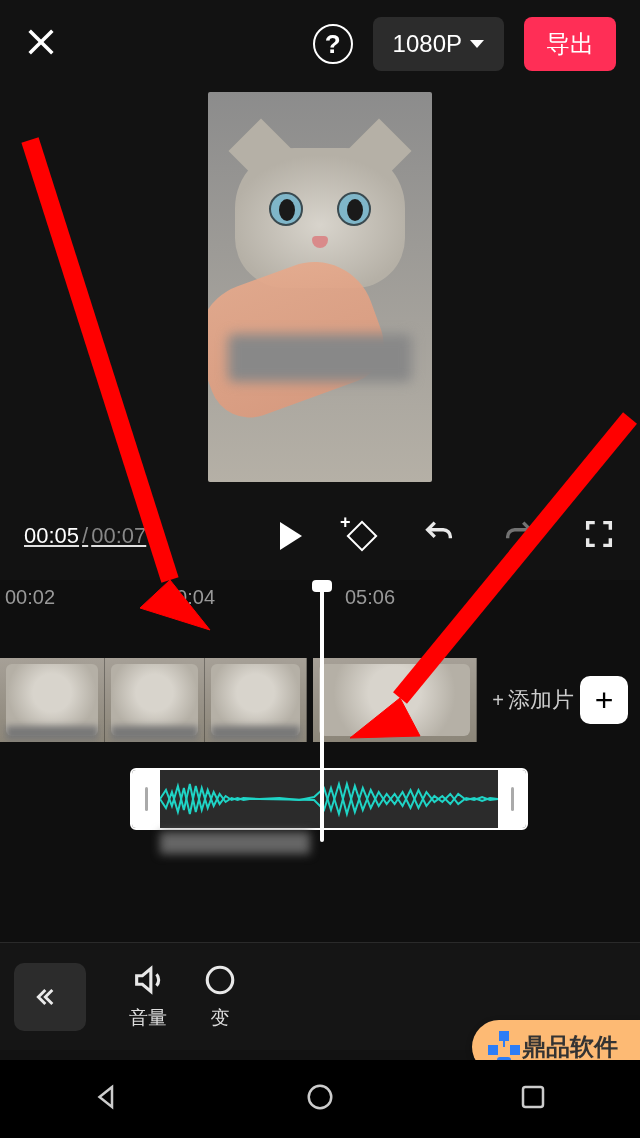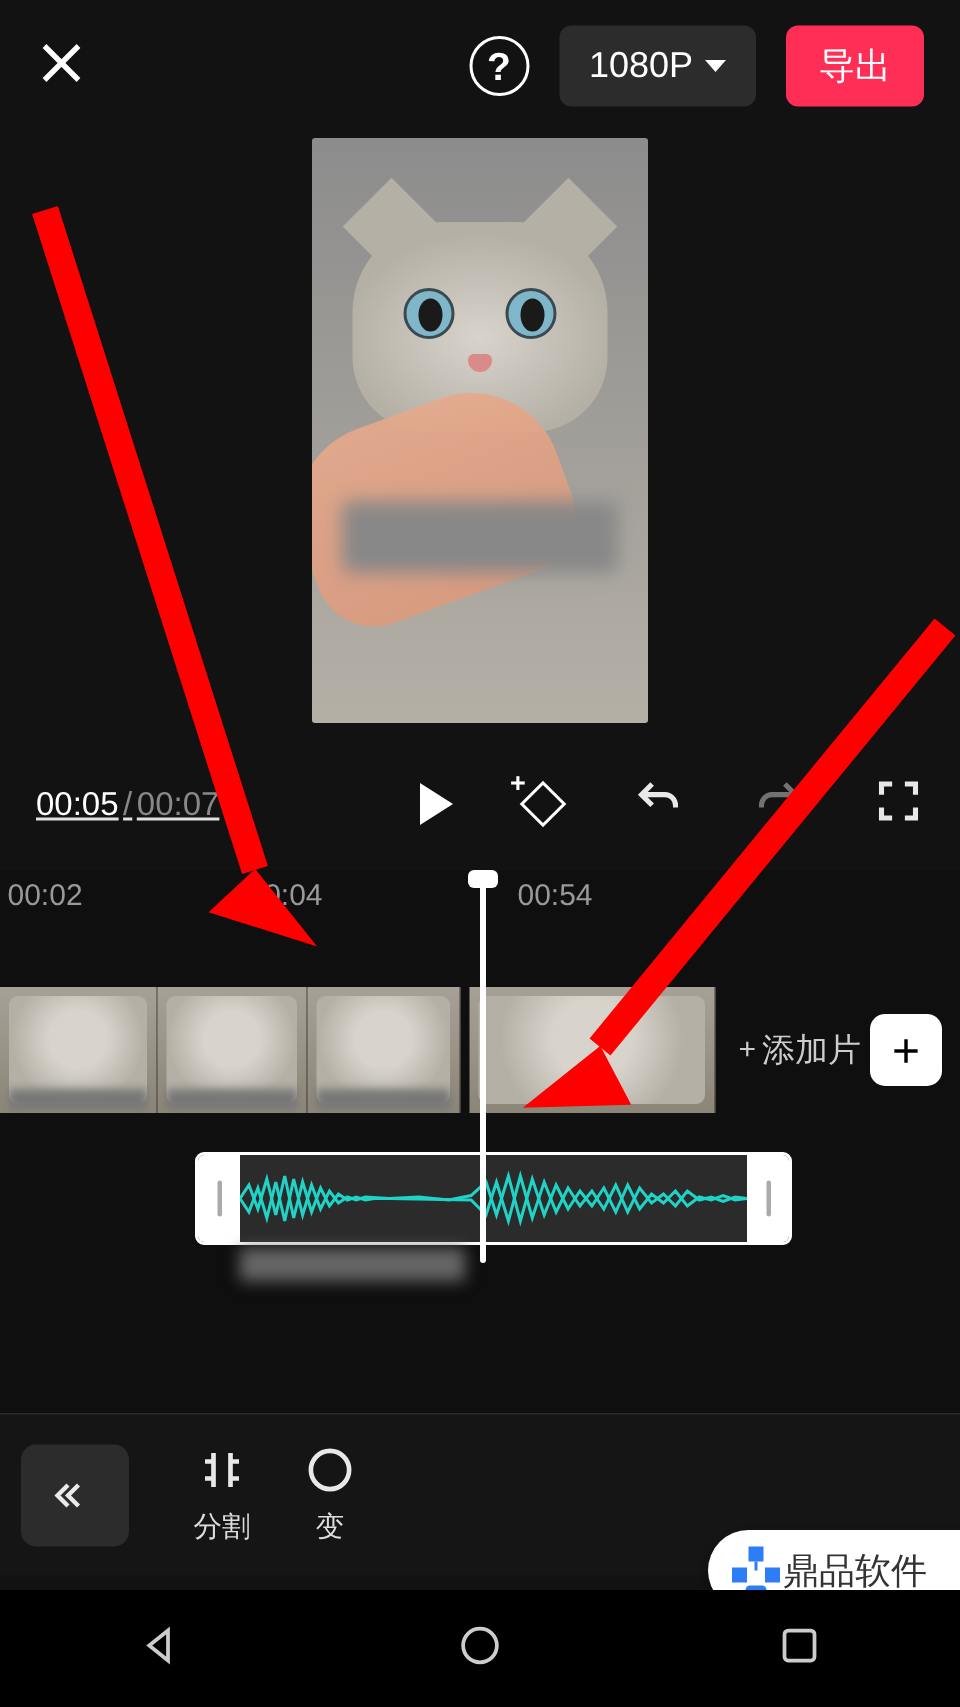--- a/index.html
+++ b/index.html
@@ -77,21 +77,21 @@
   .back-chip { width:72px; height:68px; margin:0 14px; background:#2c2c2c; border-radius:10px; display:flex; align-items:center; justify-content:center; }
   .tool { width:96px; display:flex; flex-direction:column; align-items:center; gap:8px; color:#ddd; }
   .tool-label { font-size:19px; }
   .tool svg { width:34px; height:34px; stroke:#e8e8e8; fill:none; stroke-width:2.2; }
 
   
   .sysnav { position:absolute; bottom:0; left:0; right:0; height:78px; display:flex; align-items:center; justify-content:space-around; background:#000; }
   .sysnav svg { width:30px; height:30px; stroke:#ccc; fill:none; stroke-width:2; }
 
   
-  .watermark { position:absolute; right:0; bottom:64px; height:54px; background:#ffffff; color:#333; border-radius:27px 0 0 27px; display:flex; align-items:center; gap:0; padding:0 22px 0 14px; font-size:24px; font-weight:400; box-shadow:0 2px 6px rgba(0,0,0,.3); }
+  .watermark { position:absolute; right:0; bottom:64px; height:54px; background:#fdba74; color:#333; border-radius:27px 0 0 27px; display:flex; align-items:center; gap:0; padding:0 22px 0 14px; font-size:24px; font-weight:700; box-shadow:0 2px 6px rgba(0,0,0,.3); }
   .wm-logo { width:36px; height:36px; position:relative; }
   .wm-logo svg { width:36px; height:36px; }
 
   
   .arrow { position:absolute; pointer-events:none; }
   .arrow svg polygon, .arrow svg line { fill:#ff0000; stroke:#ff0000; }
 </style>
 </head>
 <body>
 
@@ -167,21 +167,21 @@
             <path d="M4 9V4h5M20 9V4h-5M4 15v5h5M20 15v5h-5"></path>
           </svg>
       </div>
     </div>
   </div>
 
   <div class="timeline">
     <div class="ruler">
       <span class="t-02">00:02</span>
       <span class="t-04">00:04</span>
-      <span class="t-06">00:54</span>
+      <span class="t-06">05:06</span>
     </div>
 
     <div class="video-track">
       <div class="clip clip1">
           <div class="mini-face"></div>
           <div class="mini-blur"></div>
         </div>
       <div class="clip clip2">
           <div class="mini-face"></div>
           <div class="mini-blur"></div>
@@ -236,24 +236,24 @@
   </div>
 
   <div class="bot-toolbar">
     <div class="back-chip">
       <svg viewBox="0 0 24 24" width="28" height="28" stroke="#fff" fill="none" stroke-width="2.5">
           <path d="M14 6l-6 6 6 6M8 6l-6 6 6 6" opacity=".9"></path>
         </svg>
     </div>
     <div class="tool">
       <svg viewBox="0 0 24 24">
-          <path d="M8 4v16M16 4v16"></path>
-          <path d="M4 8h4M4 16h4M16 8h4M16 16h4"></path>
-        </svg>
-      <span class="tool-label">分割</span>
+          <path d="M4 9v6h4l6 5V4l-6 5H4z"></path>
+          <path d="M18 8a6 6 0 0 1 0 8"></path>
+        </svg>
+      <span class="tool-label">音量</span>
     </div>
     <div class="tool" style="width:48px">
       <svg viewBox="0 0 24 24">
           <circle cx="12" cy="12" r="9"></circle>
         </svg>
       <span class="tool-label">变</span>
     </div>
   </div>
 
   <div class="watermark">

